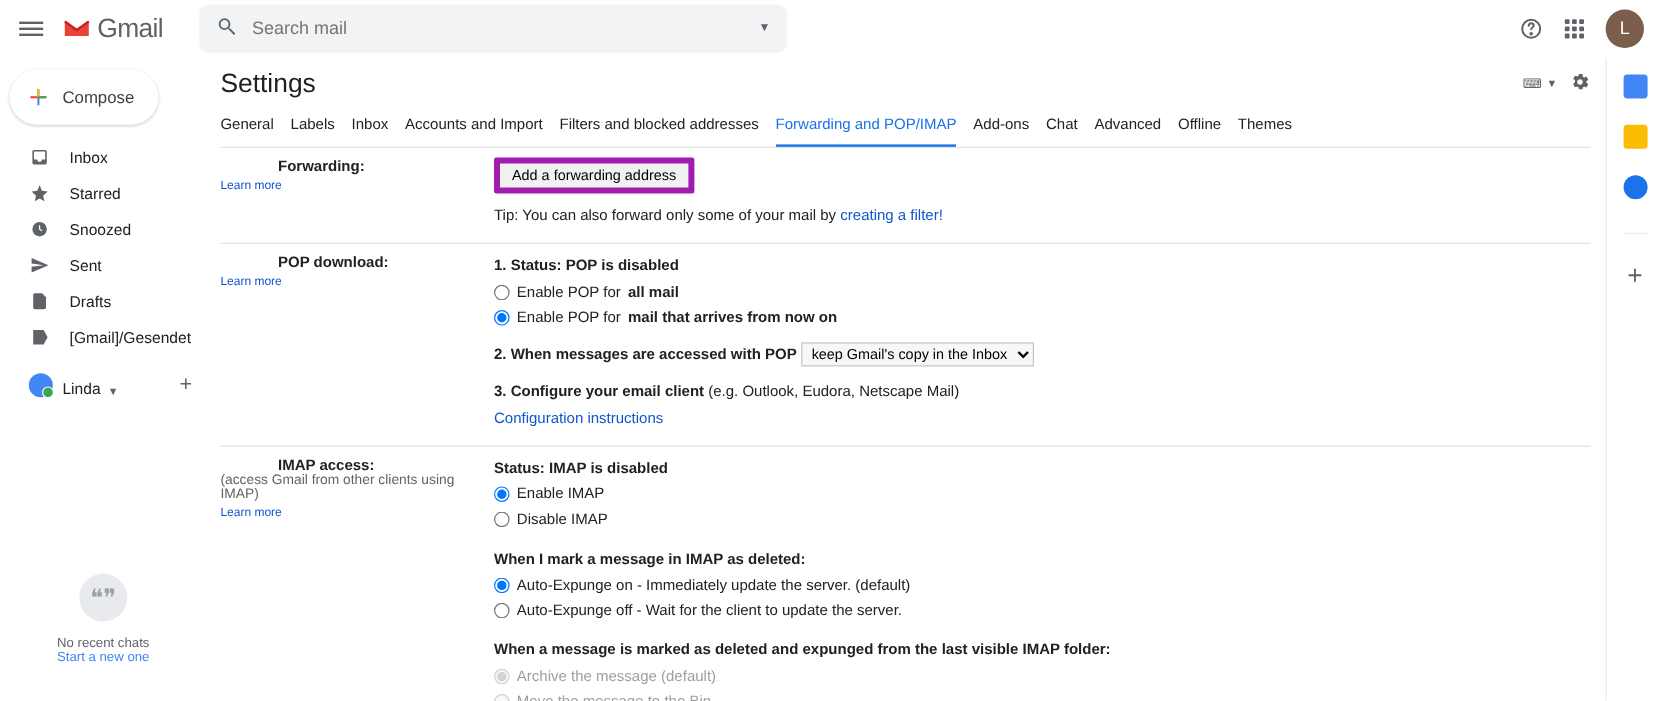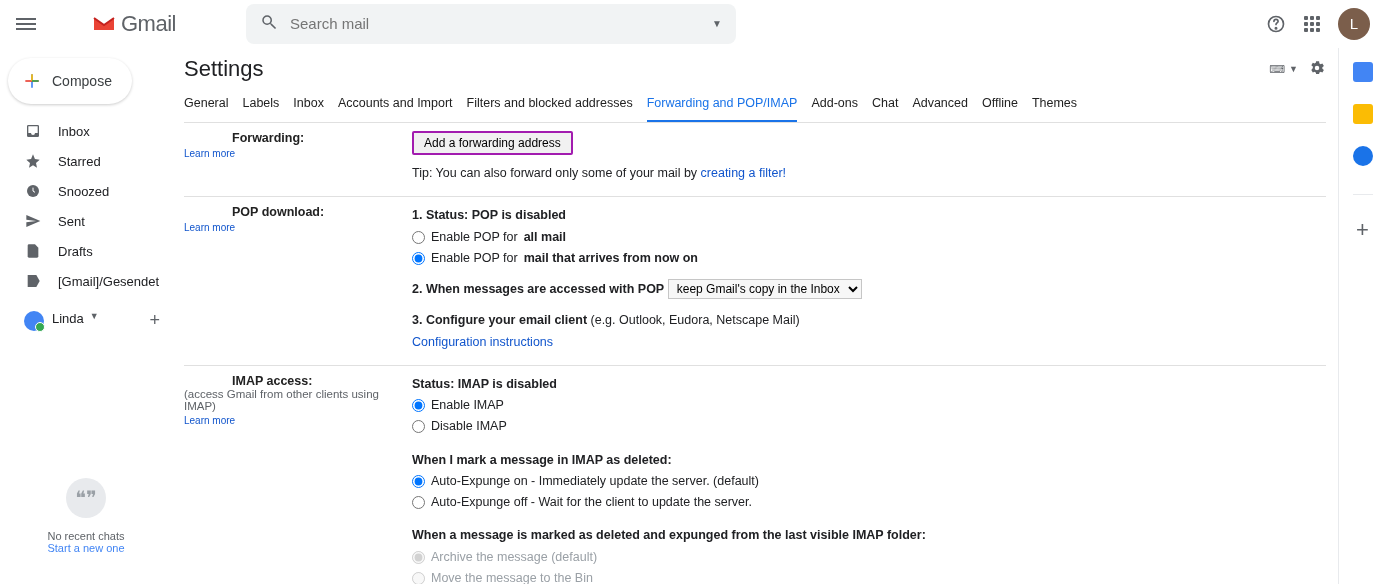--- a/index.html
+++ b/index.html
@@ -1,17 +1,17 @@
 <!DOCTYPE html>
 <html><head>
 <meta charset="utf-8">
 <style>
 * { box-sizing: border-box; margin: 0; padding: 0; }
 body { font-family: Arial, sans-serif; font-size: 13px; color: #202124; background: #fff; }
-.header { display: flex; align-items: center; height: 48px; padding: 0 16px; border-bottom: 1px solid transparent; gap: 40px; }
+.header { display: flex; align-items: center; height: 48px; padding: 0 16px; border-bottom: 1px solid transparent; }
 .menu-icon { width: 20px; height: 20px; cursor: pointer; margin-right: 16px; display: flex; flex-direction: column; justify-content: center; gap: 3px; }
 .menu-icon span { display: block; height: 2px; background: #5f6368; }
 .logo { display: flex; align-items: center; margin-right: 30px; }
 .logo svg { width: 24px; height: 24px; margin-right: 5px; }
 .logo-text { font-size: 22px; color: #5f6368; letter-spacing: -0.5px; }
 .search-bar { display: flex; align-items: center; background: #f1f3f4; border-radius: 8px; height: 40px; width: 490px; padding: 16px 14px; }
 .search-icon { color: #5f6368; margin-right: 12px; }
 .search-input { border: none; background: transparent; outline: none; flex: 1; font-size: 15px; color: #5f6368; }
 .search-opts { color: #5f6368; cursor: pointer; font-size: 10px; }
 .header-right { margin-left: auto; display: flex; align-items: center; gap: 16px; }
@@ -20,21 +20,21 @@
 .apps-icon span { background: #5f6368; border-radius: 1px; }
 .avatar { width: 32px; height: 32px; border-radius: 50%; background: #7b5e4b; color: #fff; display: flex; align-items: center; justify-content: center; font-size: 15px; }
 .body { display: flex; height: calc(100vh - 48px); }
 .sidebar { width: 172px; padding-top: 10px; display: flex; flex-direction: column; }
 .compose-btn { display: inline-flex; align-items: center; padding: 0 20px 0 14px; height: 46px; border-radius: 24px; box-shadow: 0 1px 3px rgba(0,0,0,0.2); margin-left: 8px; margin-bottom: 12px; cursor: pointer; width: fit-content; background: #fff; }
 .compose-btn .plus { width: 20px; height: 20px; margin-right: 10px; }
 .compose-btn-label { font-size: 14px; color: #3c4043; }
 .nav-item { display: flex; align-items: center; height: 30px; padding-left: 24px; cursor: pointer; color: #202124; font-size: 13px; }
 .nav-item .nav-icon { width: 18px; margin-right: 16px; color: #5f6368; display: flex; align-items: center; justify-content: center; }
 .labels-sec { display: flex; align-items: center; padding: 6px 12px 6px 24px; margin-top: 8px; }
-.user-chip { display: flex; align-items: flex-start; flex: 1; cursor: pointer; }
+.user-chip { display: flex; align-items: flex-end; flex: 1; cursor: pointer; }
 .user-av { width: 20px; height: 20px; border-radius: 50%; background: #4285f4; position: relative; margin-right: 8px; }
 .user-av::after { content: ''; position: absolute; width: 8px; height: 8px; background: #34a853; border: 1px solid #fff; border-radius: 50%; bottom: -1px; right: -1px; }
 .label-add { color: #5f6368; font-size: 18px; cursor: pointer; }
 .sidebar-bottom { margin-top: auto; text-align: center; padding-bottom: 30px; }
 .hangout-ph { width: 40px; height: 40px; background: #e8eaed; border-radius: 50%; margin: 0 auto 12px; display: flex; align-items: center; justify-content: center; color: #9aa0a6; font-size: 20px; }
 .no-chats { font-size: 11px; color: #5f6368; }
 .start-chat { font-size: 11px; color: #4285f4; cursor: pointer; }
 .main { flex: 1; padding: 0 12px; overflow-y: auto; border-left: 0; }
 .settings-hdr { display: flex; align-items: center; justify-content: space-between; padding: 8px 0 4px; }
 .settings-title { font-size: 22px; color: #202124; }
@@ -42,21 +42,21 @@
 .tabs { display: flex; border-bottom: 1px solid #e0e0e0; gap: 14px; padding-bottom: 0; margin-bottom: 0; }
 .tab { font-size: 12.5px; color: #222; padding: 10px 0; cursor: pointer; border-bottom: 2px solid transparent; }
 .tab.active { color: #1a73e8; border-bottom-color: #1a73e8; }
 .section { display: flex; border-bottom: 1px solid #e0e0e0; padding: 8px 0 12px; }
 .section.noborder { border-bottom: none; }
 .sec-left { width: 228px; padding-right: 20px; }
 .sec-label { font-size: 12.5px; font-weight: bold; color: #222; padding-left: 48px; }
 .sec-sub { font-size: 11.5px; color: #5f6368; }
 .sec-link { color: #15c; font-size: 10px; cursor: pointer; }
 .sec-right { flex: 1; font-size: 12.5px; line-height: 1.7; }
-.btn-gray { background: #f1f1f1; border: 2px solid #a21caf; padding: 3px 10px; font-size: 12px; cursor: pointer; border-radius: 2px; }
+.btn-gray { background: #f1f1f1; border: 5px solid #a21caf; padding: 3px 10px; font-size: 12px; cursor: pointer; border-radius: 2px; }
 .tip { margin-top: 8px; }
 .link { color: #15c; cursor: pointer; }
 .bold { font-weight: bold; }
 .radio-line { display: flex; align-items: center; gap: 6px; }
 .radio-line input { margin: 0; }
 select { font-size: 12px; border: 1px solid #c6c6c6; background: #f7f7f7; padding: 1px 4px; }
 .right-rail { width: 48px; border-left: 1px solid #e8eaed; display: flex; flex-direction: column; align-items: center; padding-top: 14px; gap: 22px; }
 .rail-icon { width: 20px; height: 20px; border-radius: 3px; cursor: pointer; }
 .rail-plus { color: #5f6368; font-size: 22px; cursor: pointer; }
 .keyboard-mini { display: flex; align-items: center; gap: 4px; font-size: 11px; color: #5f6368; cursor: pointer; }

